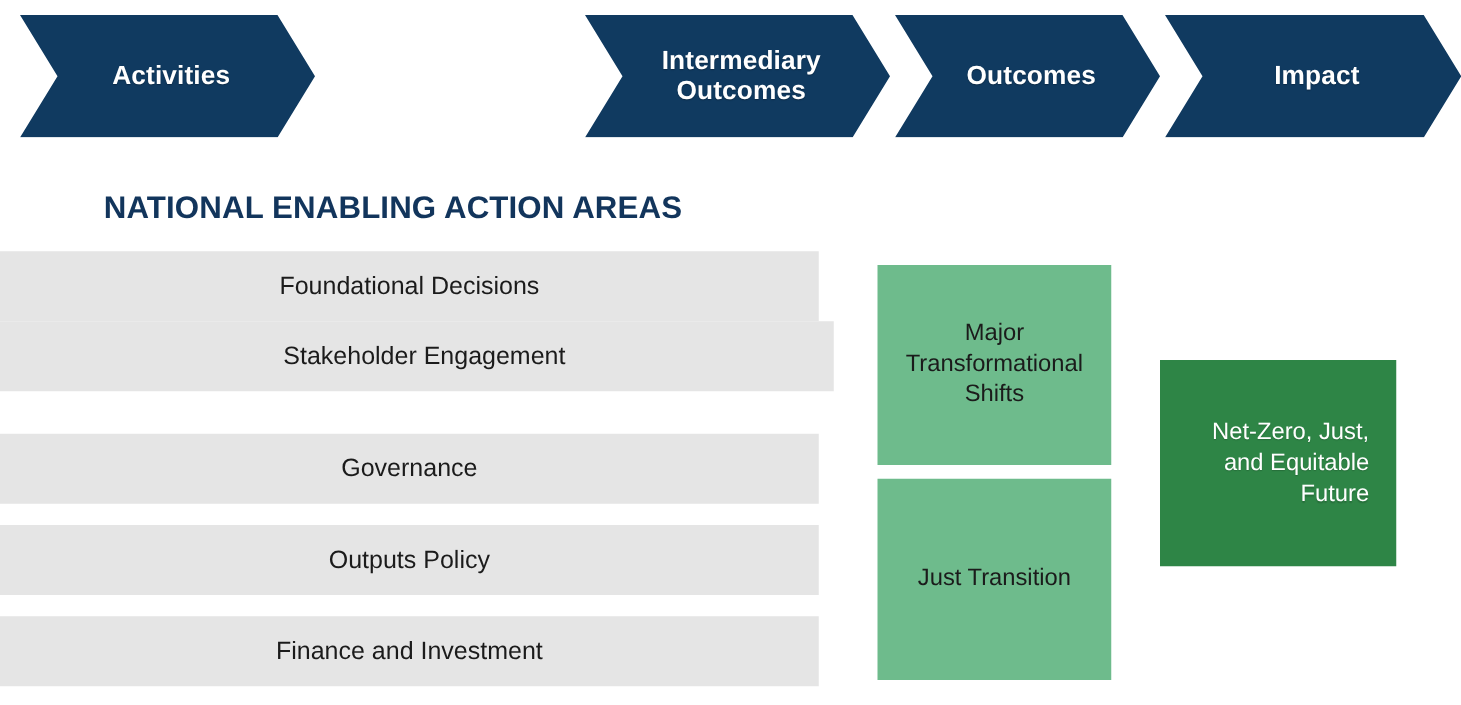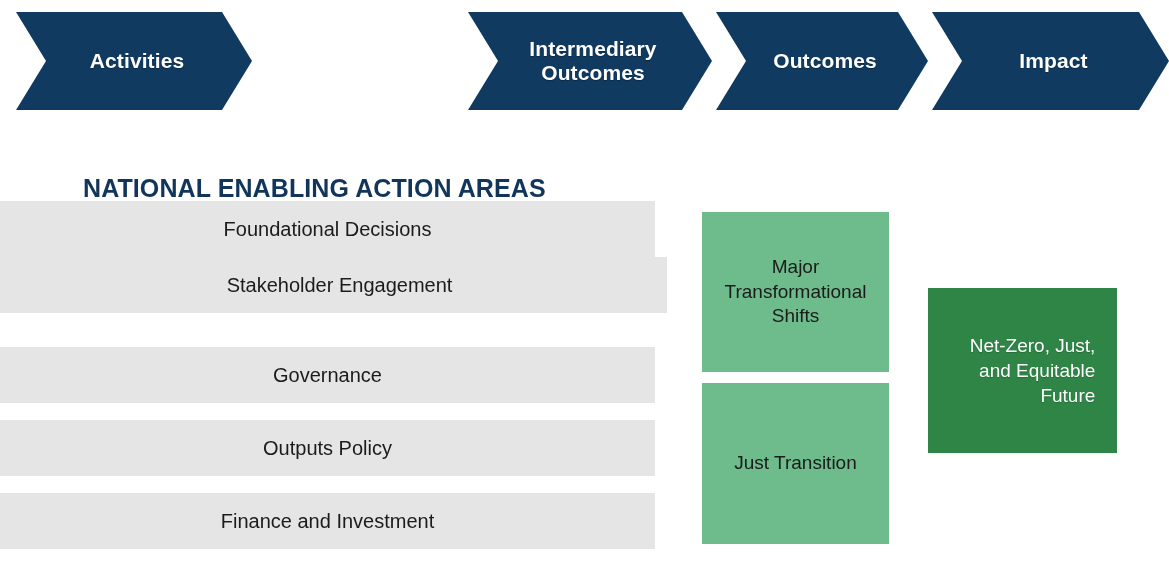--- a/index.html
+++ b/index.html
@@ -61,21 +61,20 @@
   
   #section-title {
     position: absolute;
     left: 83px;
     top: 152px;
     font-size: 25px;
     font-weight: bold;
     color: #12355c;
     letter-spacing: 0.1px;
     white-space: nowrap;
-    margin-top: 22px;
   }
 
   
   .action-bar {
     position: absolute;
     left: 0;
     width: 655px;
     height: 56px;
     background: #e5e5e5;
     display: flex;

